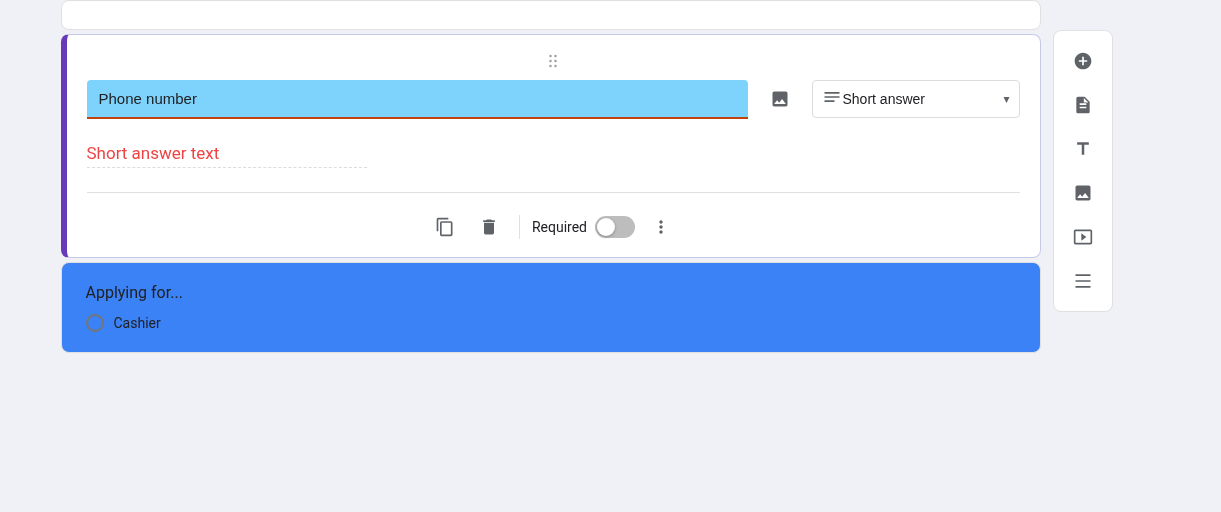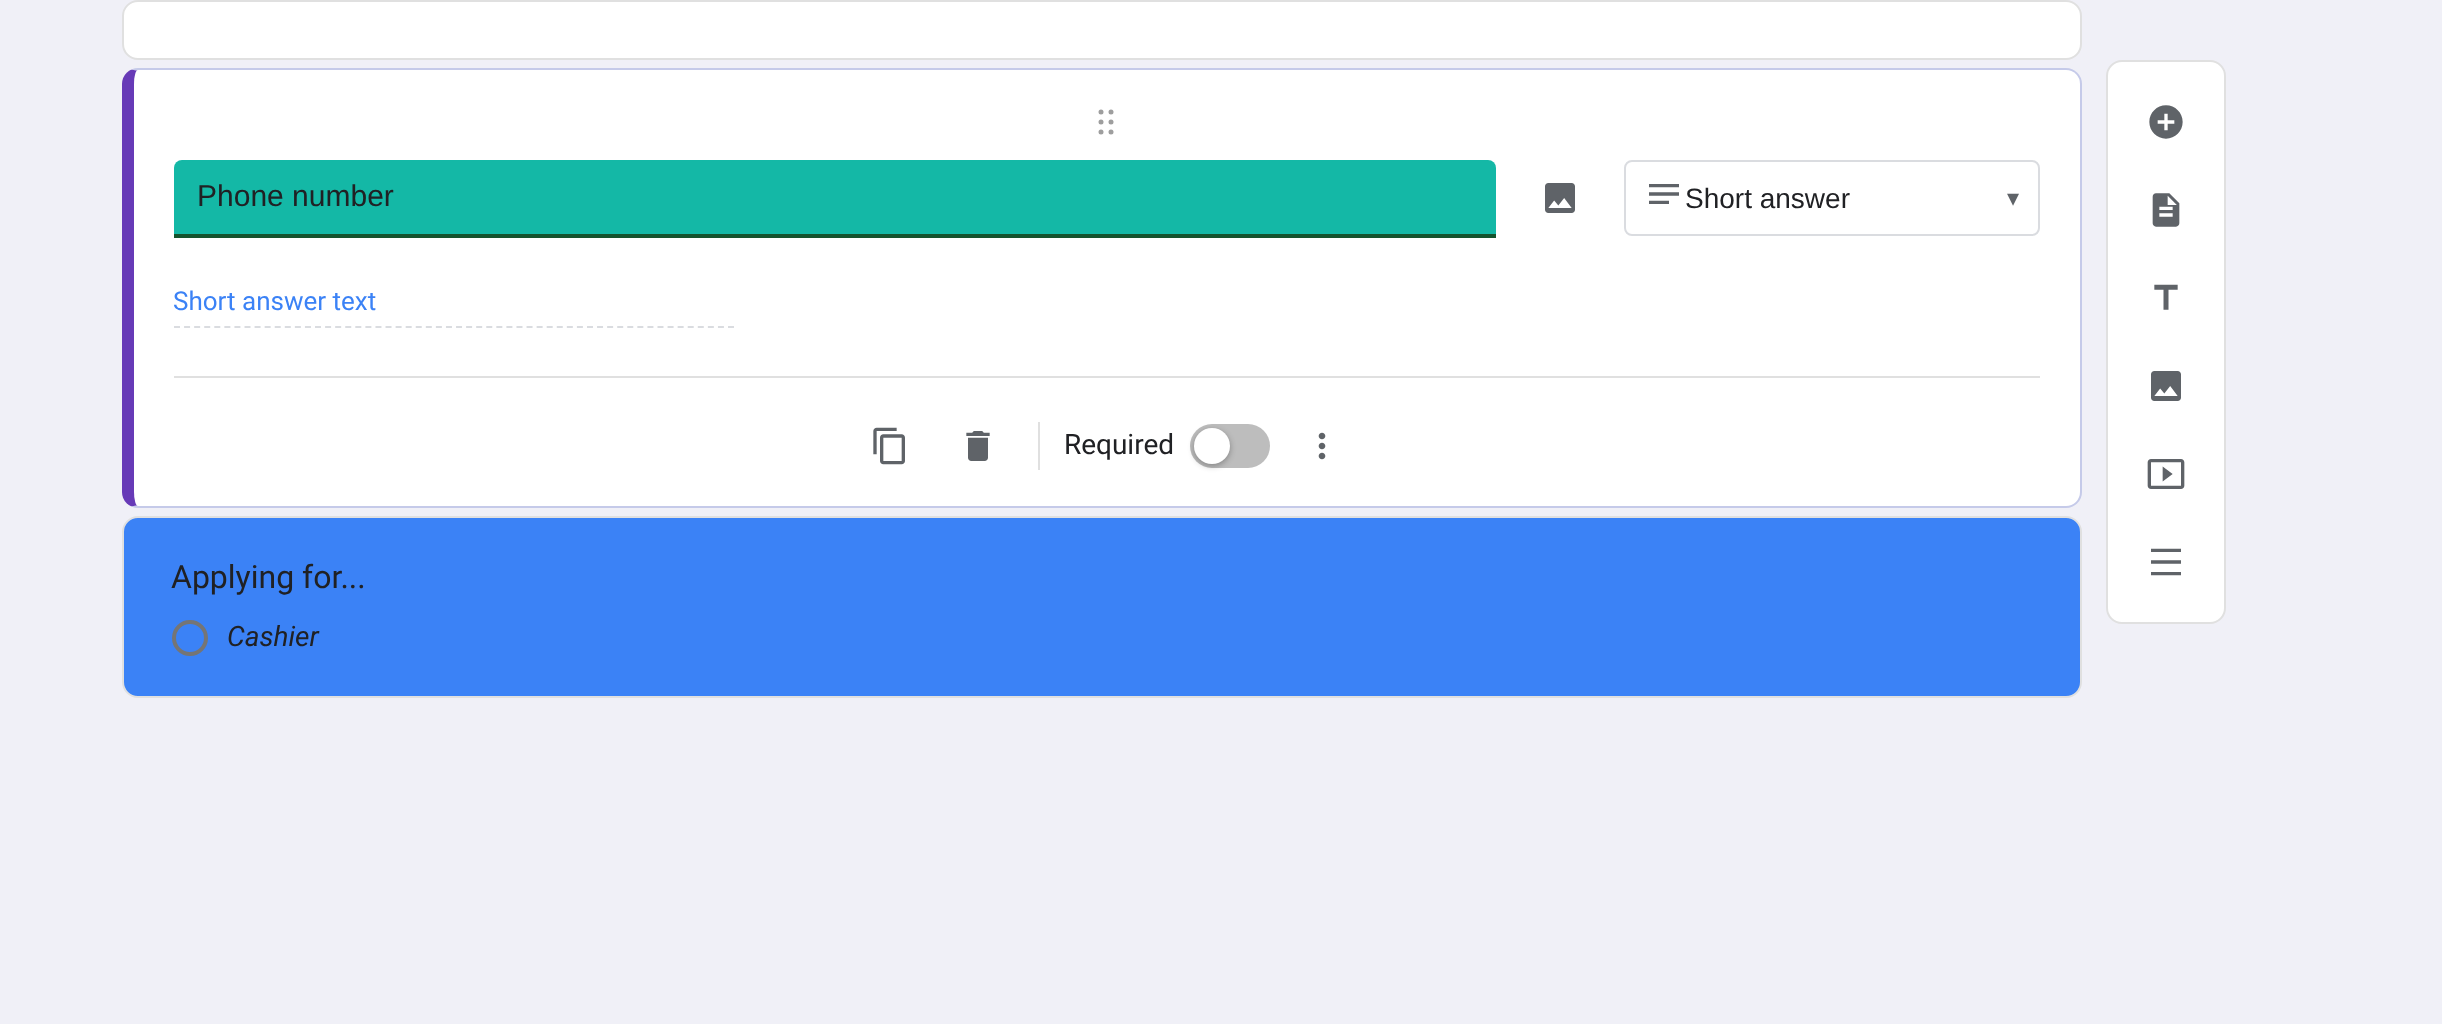--- a/index.html
+++ b/index.html
@@ -70,23 +70,23 @@
       gap: 12px;
       margin-bottom: 16px;
     }
 
     .question-input-wrap {
       flex: 1;
     }
 
     .question-input {
       width: 100%;
-      background: #14b8a6;
-      border: none;
-      border-bottom: 2px solid #14532d;
+      background: #7dd3fc;
+      border: none;
+      border-bottom: 2px solid #c2410c;
       border-radius: 4px 4px 0 0;
       padding: 10px 12px;
       font-size: 15px;
       color: #202124;
       outline: none;
     }
 
     .image-btn {
       width: 40px;
       height: 40px;
@@ -142,22 +142,22 @@
       color: #5f6368;
       pointer-events: none;
       font-size: 12px;
     }
 
     .answer-preview {
       padding: 8px 0 16px 0;
     }
 
     .answer-preview-text {
-      font-size: 13px;
-      color: #3b82f6;
+      font-size: 17px;
+      color: #ef4444;
       border-bottom: 1px dashed #dadce0;
       padding-bottom: 4px;
       display: inline-block;
       width: 280px;
     }
 
     .card-divider {
       border: none;
       border-top: 1px solid #e0e0e0;
       margin: 8px 0;
@@ -266,21 +266,20 @@
       width: 18px;
       height: 18px;
       border: 2px solid #757575;
       border-radius: 50%;
       flex-shrink: 0;
     }
 
     .radio-label {
       font-size: 14px;
       color: #202124;
-      font-style: italic;
     }
 
     
     .sidebar {
       display: flex;
       flex-direction: column;
       align-items: center;
       background: #fff;
       border-radius: 8px;
       border: 1px solid #e0e0e0;

